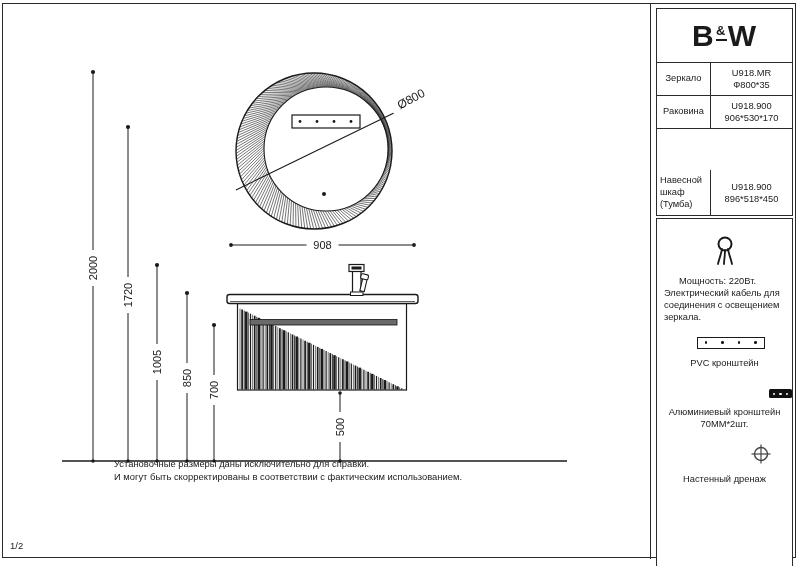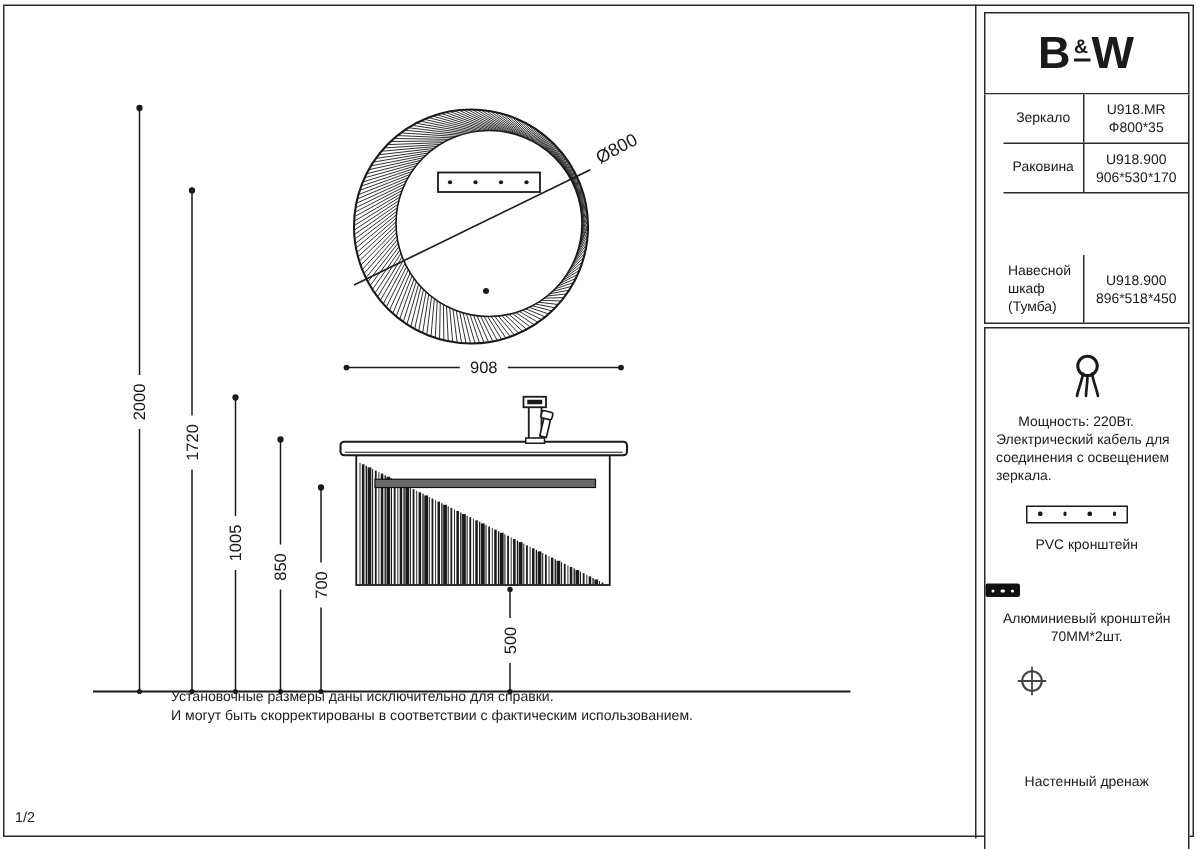--- a/index.html
+++ b/index.html
@@ -10,29 +10,29 @@
 
   
   .sidebar{position:absolute;left:656px;top:8px;width:137px;display:flex;flex-direction:column;}
   .side-box{border:1.6px solid #2b2b2b;background:#fff;box-sizing:border-box;}
   .logo-box{height:55px;display:flex;align-items:center;justify-content:center;}
   .logo{display:flex;align-items:center;font-weight:bold;letter-spacing:1px;}
   .logo .big{font-size:30px;line-height:1;}
   .logo .amp{display:flex;flex-direction:column;align-items:center;font-size:13px;line-height:1;margin:0 1px 6px 1px;}
   .logo .amp .bar{width:11px;border-bottom:2.2px solid #1a1a1a;margin-top:1.5px;}
 
-  .spec-table{margin-top:0;display:flex;flex-direction:column;border-top:none;padding-left:12px;}
+  .spec-table{margin-top:0;display:flex;flex-direction:column;border-top:none;}
   .spec-row{display:flex;border-bottom:1.4px solid #2b2b2b;}
   .spec-row:last-child{border-bottom:none;margin-top:41px;}
   .spec-label{width:54px;border-right:1.4px solid #2b2b2b;display:flex;align-items:center;justify-content:center;text-align:left;font-size:9.3px;padding:5px 3px;box-sizing:border-box;line-height:1.25;}
   .spec-value{flex:1;display:flex;flex-direction:column;align-items:center;justify-content:center;font-size:9.3px;line-height:1.3;padding:4px 1px;}
 
   .info-box{margin-top:2px;height:375px;display:flex;flex-direction:column;align-items:center;padding-top:16px;box-sizing:border-box;}
   .info-text{font-size:9.3px;line-height:1.28;text-align:left;text-indent:1.6em;margin:7px 7px 0 7px;}
-  .icon-block{display:flex;flex-direction:column;align-items:flex-start;}
+  .icon-block{display:flex;flex-direction:column;align-items:flex-end;}
   .icon-label{font-size:9.3px;text-align:center;line-height:1.25;margin-top:9px;padding:0 6px;}
 
   .pvc-bracket{width:68px;height:12px;border:1.5px solid #1a1a1a;display:flex;align-items:center;justify-content:space-between;padding:0 7px;box-sizing:border-box;margin-top:13px;}
   .pvc-bracket i{width:2.5px;height:2.5px;background:#1a1a1a;border-radius:50%;}
   .alu-bracket{width:85px;height:5px;border:1.2px solid #1a1a1a;box-sizing:border-box;margin-top:34px;display:flex;align-items:center;justify-content:space-between;padding:0 10px;}
   .alu-bracket i{width:1.5px;height:1.5px;background:#1a1a1a;}
   .alu70-bracket{width:23px;height:9px;background:#111;border-radius:1.5px;display:flex;align-items:center;justify-content:space-evenly;margin-top:20px;}
   .alu70-bracket i{width:2.5px;height:2.5px;background:#fff;border-radius:50%;}
   .water-icon{display:flex;align-items:center;margin-top:11px;}
   .water-icon .valve{width:8px;height:8px;border:1.5px solid #333;border-radius:50%;background:#fff;}
@@ -448,21 +448,21 @@
       <div class="icon-block">
         <div class="alu70-bracket">
             <i></i>
             <i></i>
             <i></i>
           </div>
         <div class="icon-label">Алюминиевый кронштейн 70ММ*2шт.</div>
       </div>
 
 
-      <div class="icon-block" style="margin-top:12px;gap:42px;">
+      <div class="icon-block" style="margin-top:12px;">
         <svg width="22" height="22" viewBox="0 0 22 22">
           <circle cx="11" cy="11" r="6.5" fill="none" stroke="#444" stroke-width="1.4"></circle>
           <line x1="11" y1="1.5" x2="11" y2="20.5" stroke="#444" stroke-width="1.2"></line>
           <line x1="1.5" y1="11" x2="20.5" y2="11" stroke="#444" stroke-width="1.2"></line>
         </svg>
         <div class="icon-label">Настенный дренаж</div>
       </div>
     </div>
   </div>
 

